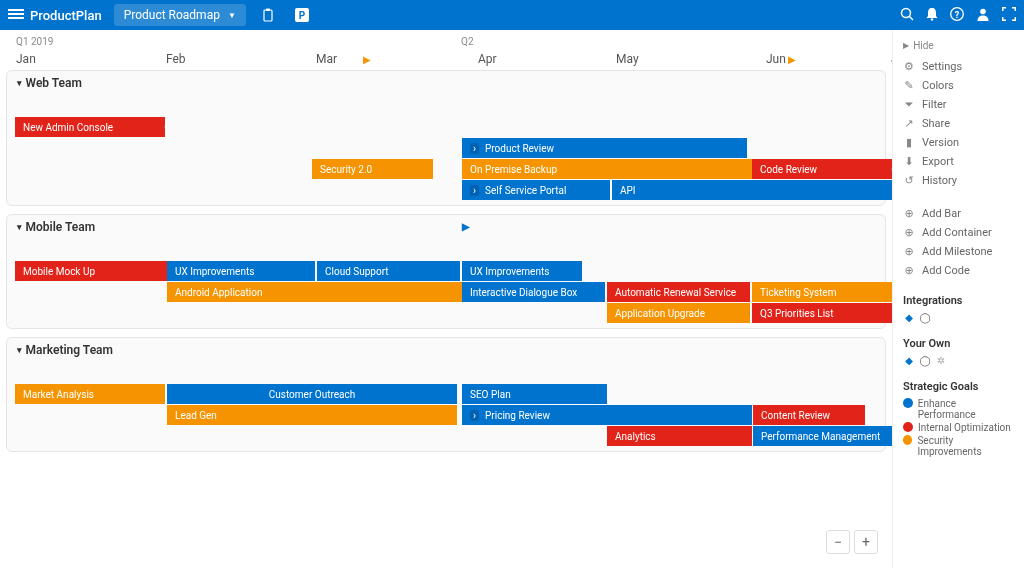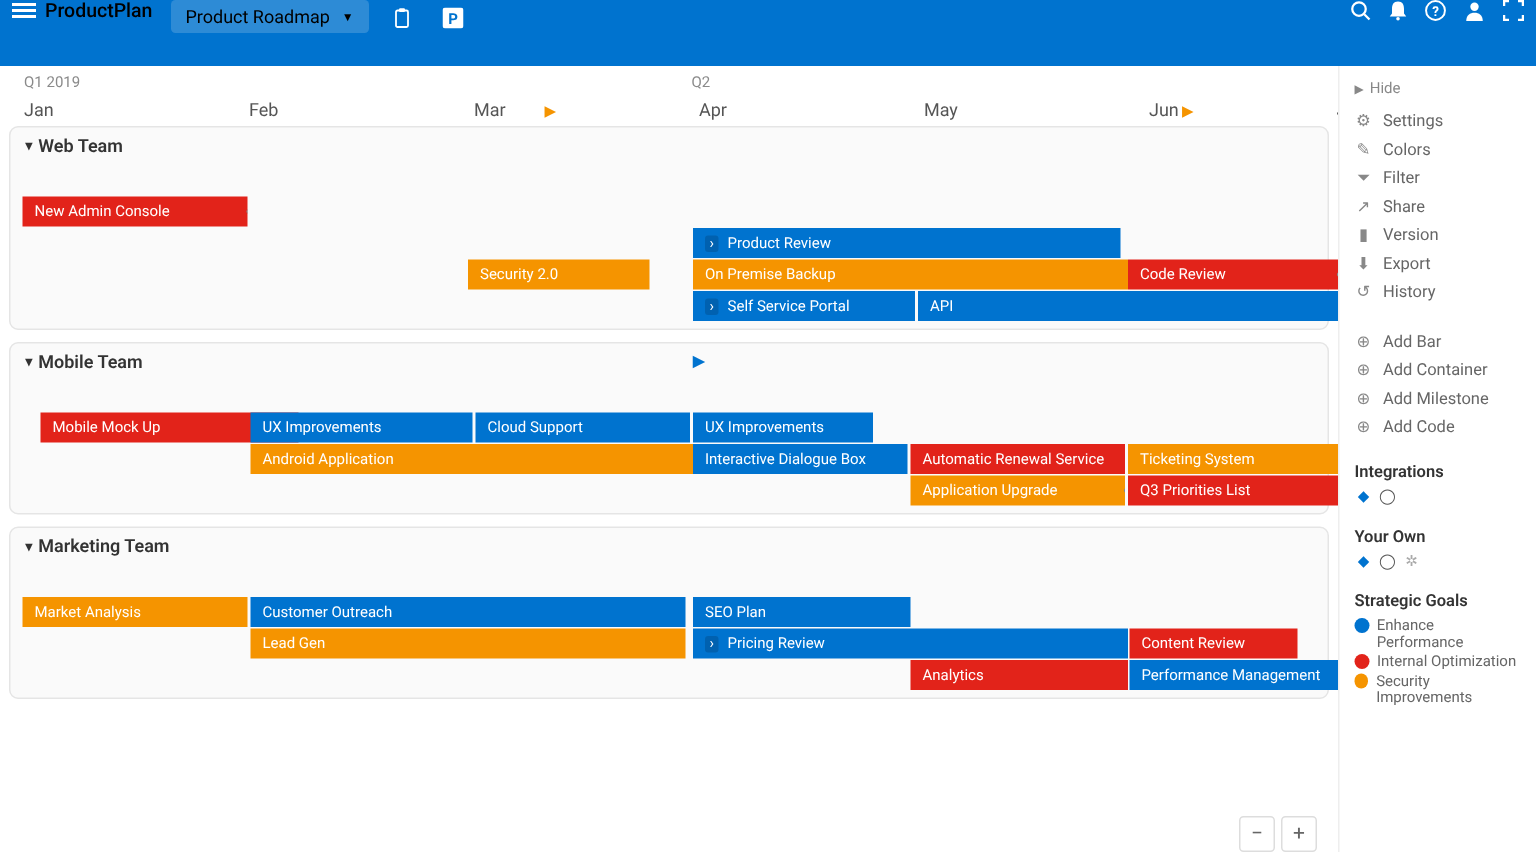--- a/index.html
+++ b/index.html
@@ -8,26 +8,26 @@
   box-sizing: border-box;
   font-family: -apple-system, BlinkMacSystemFont, "Segoe UI", Roboto, Arial, sans-serif;
 }
 body {
   background: #fff;
   width: 1024px;
   height: 568px;
   overflow: hidden;
 }
 .topbar {
-  height: 44px;
+  height: 30px;
   background: #0073cf;
   display: flex;
-  align-items: flex-start;
+  align-items: center;
   padding: 0 8px;
-  color: #000000;
+  color: #ffffff;
   font-size: 12px;
 }
 .brand {
   display: flex;
   align-items: center;
   gap: 6px;
   font-weight: 500;
   font-size: 13px;
 }
 .brand-icon {
@@ -318,21 +318,21 @@
 
 <div class="main">
   <div class="roadmap-area">
     <div class="roadmap-inner">
       <div class="timeline-header" id="timeline-header">
           <div class="q-label" style="left: 10px;">Q1 2019</div>
           <div class="q-label" style="left: 455px;">Q2</div>
           <div class="month-label" style="left: 10px;">Jan</div>
           <div class="month-label" style="left: 160px;">Feb</div>
           <div class="month-label" style="left: 310px;">Mar</div>
-          <div class="month-label" style="left: 460px;">Apr</div>
+          <div class="month-label" style="left: 472px;">Apr</div>
           <div class="month-label" style="left: 610px;">May</div>
           <div class="month-label" style="left: 760px;">Jun</div>
           <div class="month-label" style="left: 885px;">J</div>
           <div class="today-marker" style="left: 360px;">▶</div>
           <div class="today-marker" style="left: 785px;">▶</div>
         </div>
       <div id="lanes-container">
           <div class="lane">
             <div class="lane-header">
               <span class="chev">▾</span>
@@ -375,21 +375,21 @@
             </div>
           </div>
           <div class="lane">
             <div class="lane-header" style="position: relative;">
               <span class="chev">▾</span>
               <span>Mobile Team</span>
               <span class="play-marker" style="left: 455px; top: 6px;">▶</span>
             </div>
             <div class="lane-body">
               <div class="track">
-                <div class="bar c-red" style="left: 20px; width: 172px;">
+                <div class="bar c-red" style="left: 8px; width: 172px;">
                   <span>Mobile Mock Up</span>
                 </div>
                 <div class="bar c-blue" style="left: 160px; width: 148px;">
                   <span>UX Improvements</span>
                 </div>
                 <div class="bar c-blue" style="left: 310px; width: 143px;">
                   <span>Cloud Support</span>
                 </div>
                 <div class="bar c-blue" style="left: 455px; width: 120px;">
                   <span>UX Improvements</span>
@@ -423,21 +423,21 @@
           <div class="lane">
             <div class="lane-header">
               <span class="chev">▾</span>
               <span>Marketing Team</span>
             </div>
             <div class="lane-body">
               <div class="track">
                 <div class="bar c-orange" style="left: 8px; width: 150px;">
                   <span>Market Analysis</span>
                 </div>
-                <div class="bar c-blue" style="left: 160px; width: 290px;">
+                <div class="bar c-blue" style="left: 160px; width: 290px; justify-content: center;">
                   <span>Customer Outreach</span>
                 </div>
                 <div class="bar c-blue" style="left: 455px; width: 145px;">
                   <span>SEO Plan</span>
                 </div>
               </div>
               <div class="track">
                 <div class="bar c-orange" style="left: 160px; width: 290px;">
                   <span>Lead Gen</span>
                 </div>

